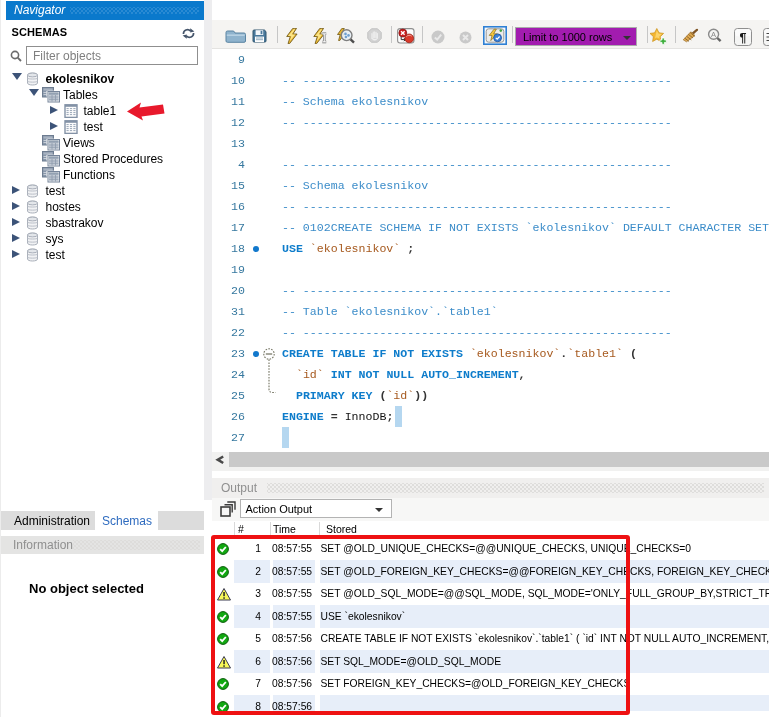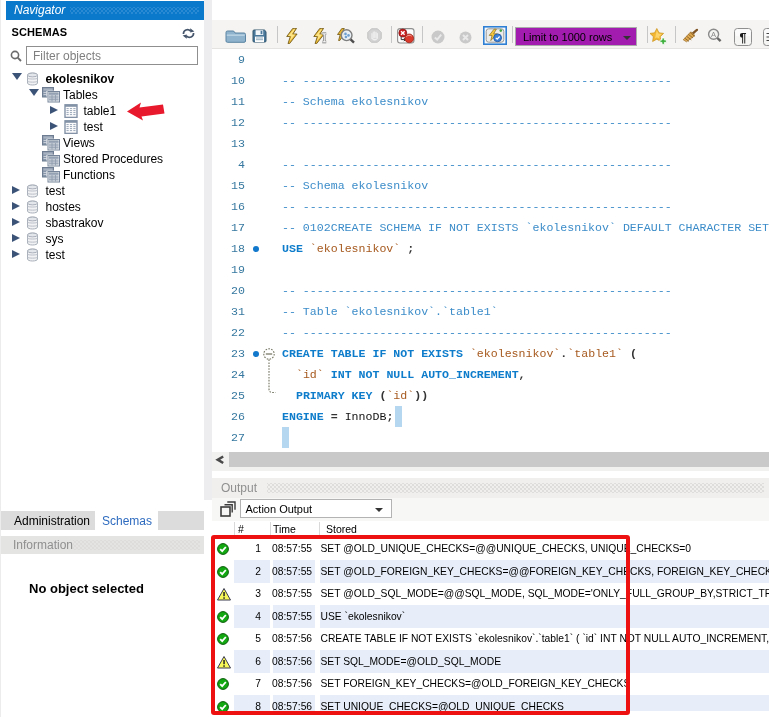--- a/index.html
+++ b/index.html
@@ -548,21 +548,20 @@
           <circle cx="6" cy="6" r="5.4" fill="#11a811" stroke="#0b5c0b" stroke-width="1"></circle>
           <path d="M3.2 6.2 L5.2 8.2 L8.8 4" fill="none" stroke="#fff" stroke-width="1.8"></path>
         </svg>
       </div>
       <div class="grow" style="top:174px">
         <div class="gcell" style="left:22px;width:35.5px;background:#e7eef9"></div>
         <div class="gcell" style="left:60.5px;width:42px;background:#e7eef9"></div>
         <div class="gcell" style="left:108px;width:450px;background:#e7eef9"></div>
         <div class="gtxt" style="left:28px;width:21px;text-align:right">8</div>
         <div class="gtxt" style="left:60px">08:57:56</div>
-        <div class="gtxt" style="left:108.5px">SET UNIQUE_CHECKS=@OLD_UNIQUE_CHECKS</div>
         <svg class="abs" style="left: 4.5px; top: 5.5px;" width="12" height="12" viewBox="0 0 12 12">
           <circle cx="6" cy="6" r="5.4" fill="#11a811" stroke="#0b5c0b" stroke-width="1"></circle>
           <path d="M3.2 6.2 L5.2 8.2 L8.8 4" fill="none" stroke="#fff" stroke-width="1.8"></path>
         </svg>
       </div>
     </div>
 
   <div class="abs" id="redrect"></div>
 
 </div>

